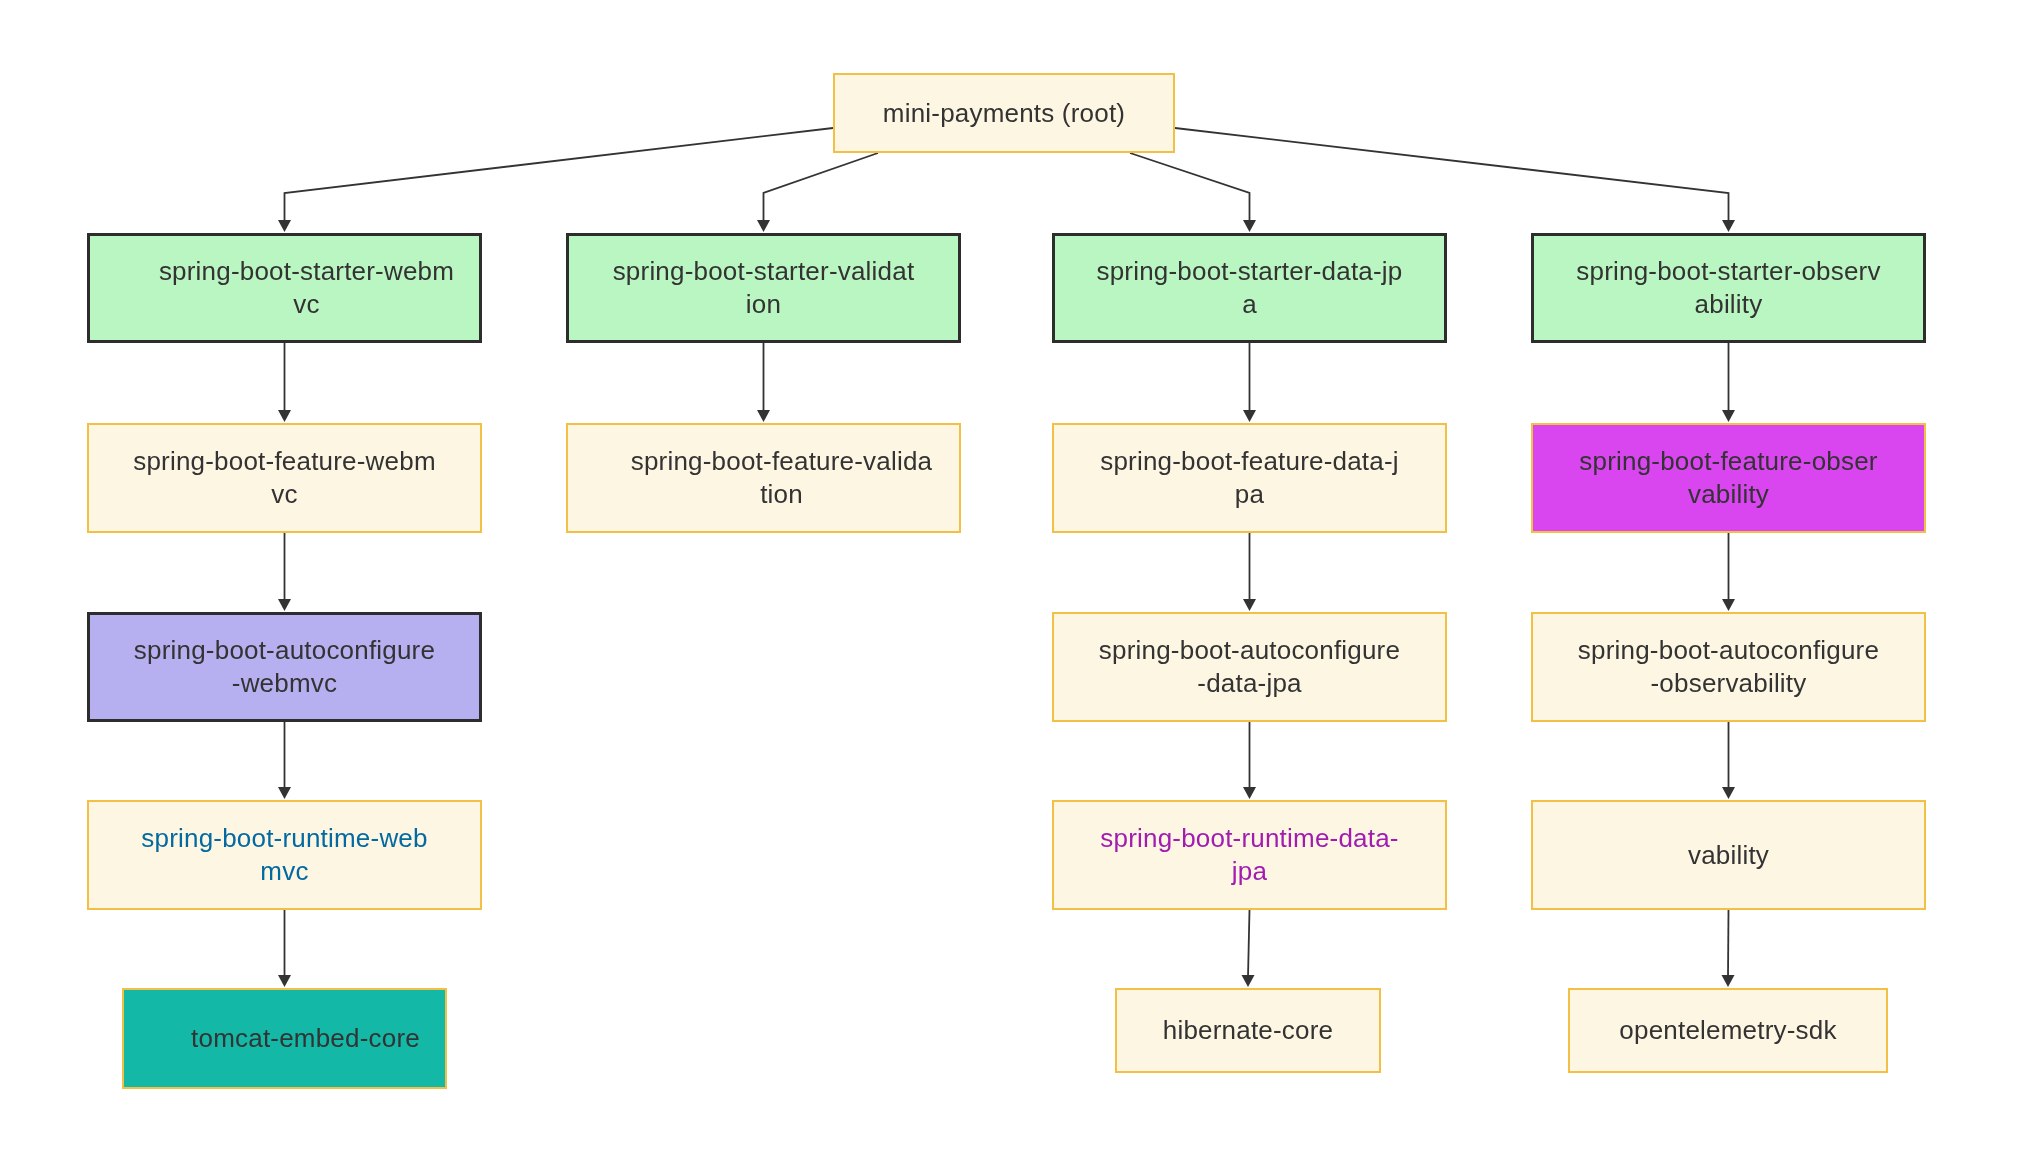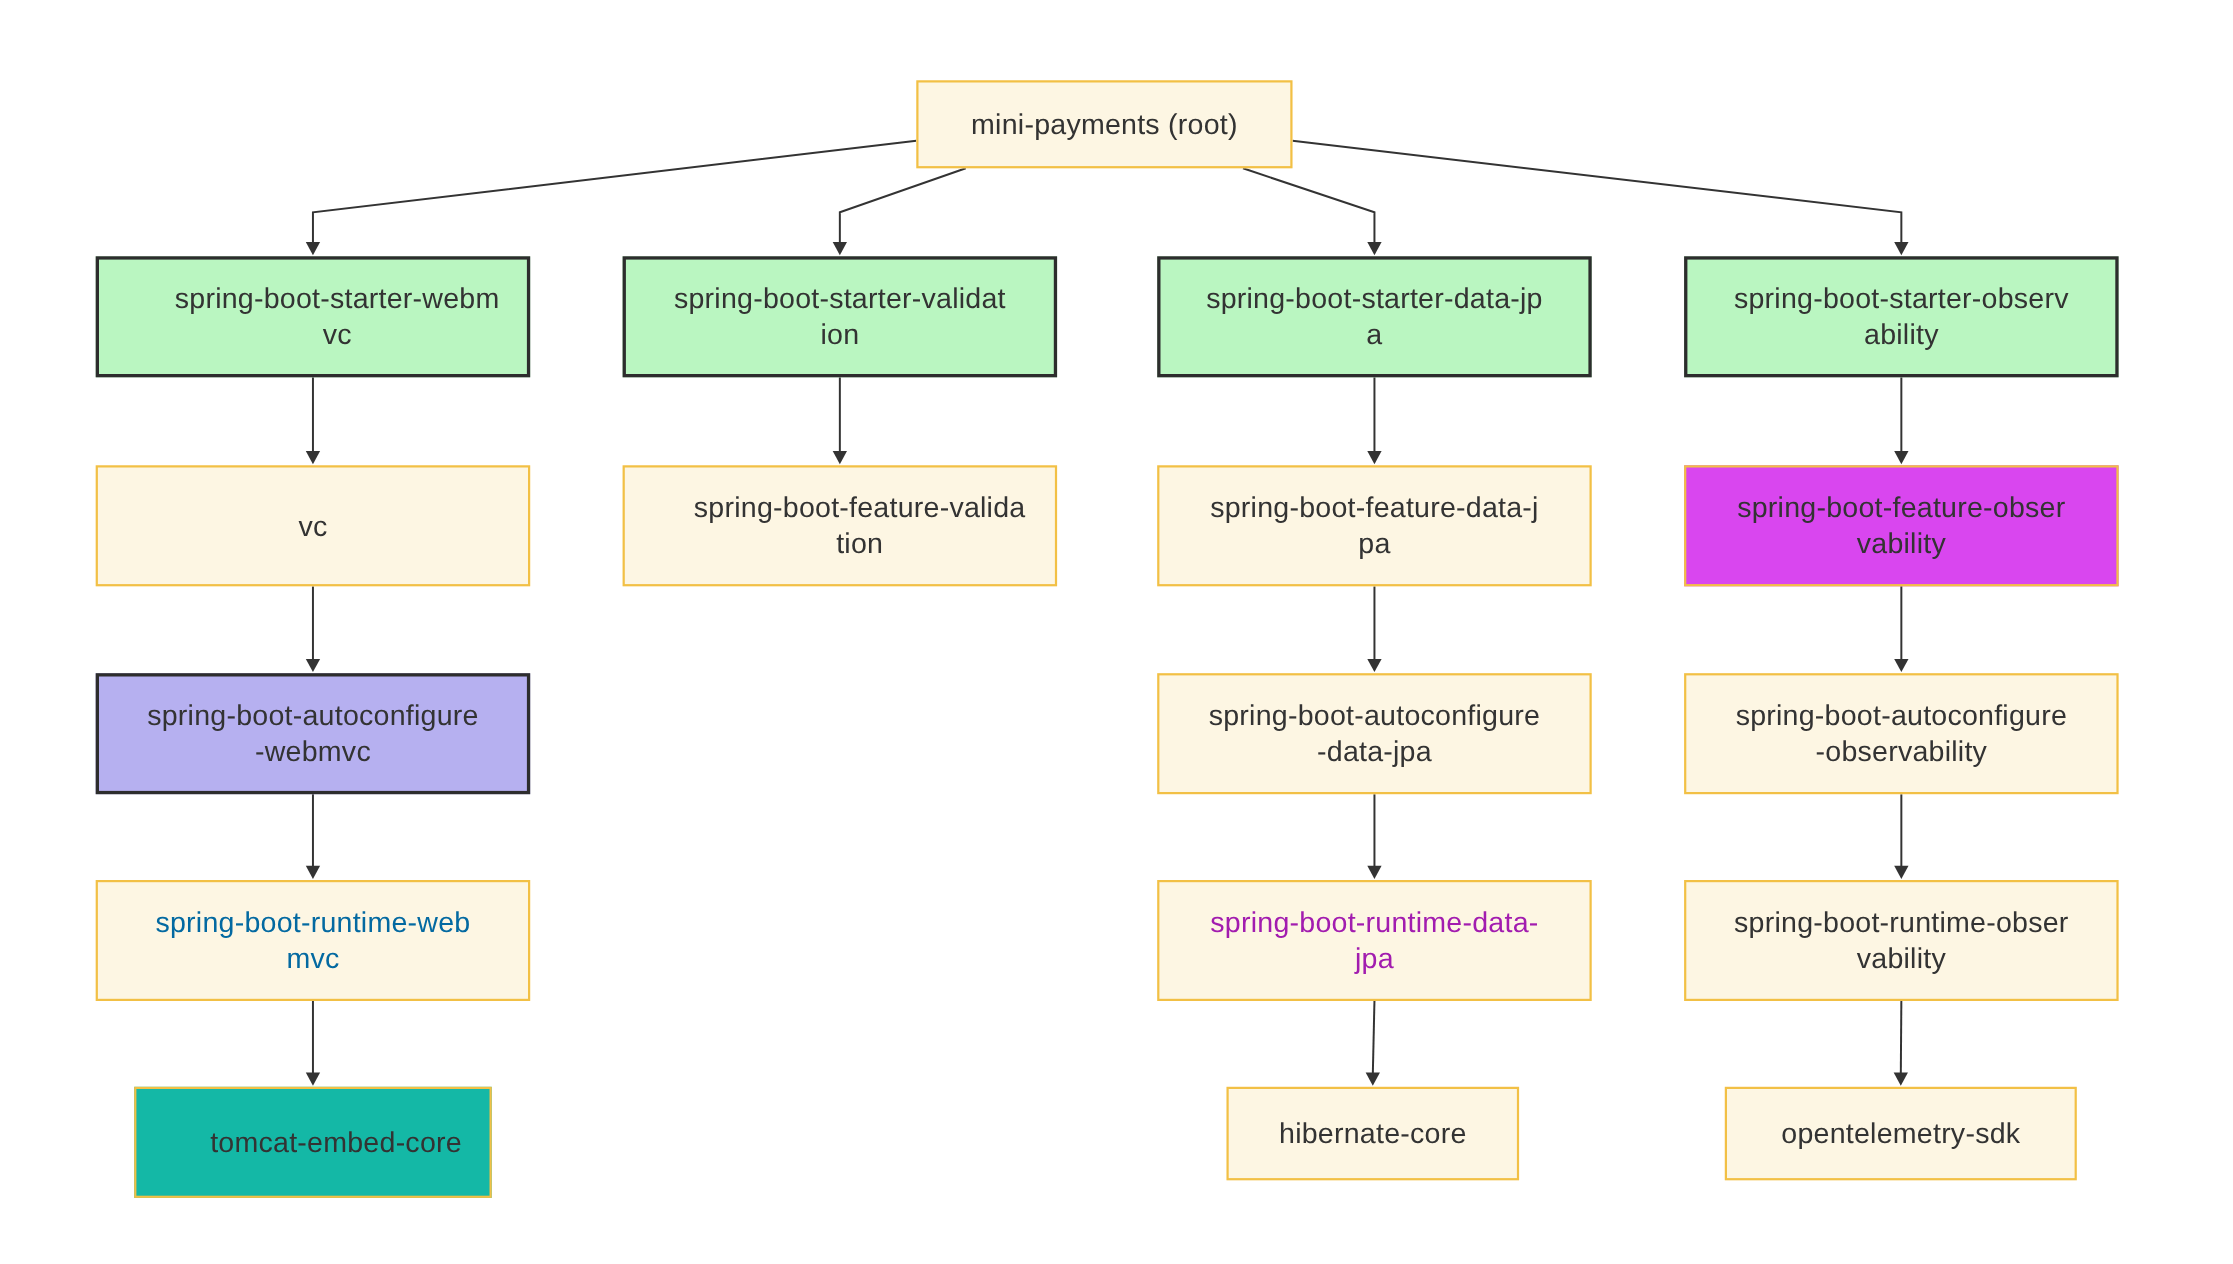--- a/index.html
+++ b/index.html
@@ -117,20 +117,21 @@
       </div>
       <div class="node" style="left: 1052px; top: 233px; width: 395px; height: 110px; background: rgb(186, 246, 193); border: 3px solid rgb(45, 45, 45); color: rgb(51, 51, 51);">
         <span class="node-line">spring-boot-starter-data-jp</span>
         <span class="node-line">a</span>
       </div>
       <div class="node" style="left: 1531px; top: 233px; width: 395px; height: 110px; background: rgb(186, 246, 193); border: 3px solid rgb(45, 45, 45); color: rgb(51, 51, 51);">
         <span class="node-line">spring-boot-starter-observ</span>
         <span class="node-line">ability</span>
       </div>
       <div class="node" style="left: 87px; top: 423px; width: 395px; height: 110px; background: rgb(253, 246, 227); border: 2px solid rgb(242, 192, 69); color: rgb(51, 51, 51);">
+        <span class="node-line">spring-boot-feature-webm</span>
         <span class="node-line">vc</span>
       </div>
       <div class="node" style="left: 566px; top: 423px; width: 395px; height: 110px; background: rgb(253, 246, 227); border: 2px solid rgb(242, 192, 69); color: rgb(51, 51, 51); padding-left: 36px;">
         <span class="node-line">spring-boot-feature-valida</span>
         <span class="node-line">tion</span>
       </div>
       <div class="node" style="left: 1052px; top: 423px; width: 395px; height: 110px; background: rgb(253, 246, 227); border: 2px solid rgb(242, 192, 69); color: rgb(51, 51, 51);">
         <span class="node-line">spring-boot-feature-data-j</span>
         <span class="node-line">pa</span>
       </div>
@@ -152,21 +153,20 @@
       </div>
       <div class="node" style="left: 87px; top: 800px; width: 395px; height: 110px; background: rgb(253, 246, 227); border: 2px solid rgb(242, 192, 69); color: #0369a1;">
         <span class="node-line">spring-boot-runtime-web</span>
         <span class="node-line">mvc</span>
       </div>
       <div class="node" style="left: 1052px; top: 800px; width: 395px; height: 110px; background: rgb(253, 246, 227); border: 2px solid rgb(242, 192, 69); color: #a21caf;">
         <span class="node-line">spring-boot-runtime-data-</span>
         <span class="node-line">jpa</span>
       </div>
       <div class="node" style="left: 1531px; top: 800px; width: 395px; height: 110px; background: rgb(253, 246, 227); border: 2px solid rgb(242, 192, 69); color: rgb(51, 51, 51);">
-        <span class="node-line">spring-boot-runtime-obser</span>
         <span class="node-line">vability</span>
       </div>
       <div class="node" style="left: 122px; top: 988px; width: 325px; height: 101px; background: #14b8a6; border: 2px solid rgb(242, 192, 69); color: rgb(51, 51, 51); padding-left: 42px;">
         <span class="node-line">tomcat-embed-core</span>
       </div>
       <div class="node" style="left: 1115px; top: 988px; width: 266px; height: 85px; background: rgb(253, 246, 227); border: 2px solid rgb(242, 192, 69); color: rgb(51, 51, 51);">
         <span class="node-line">hibernate-core</span>
       </div>
       <div class="node" style="left: 1568px; top: 988px; width: 320px; height: 85px; background: rgb(253, 246, 227); border: 2px solid rgb(242, 192, 69); color: rgb(51, 51, 51);">
         <span class="node-line">opentelemetry-sdk</span>

